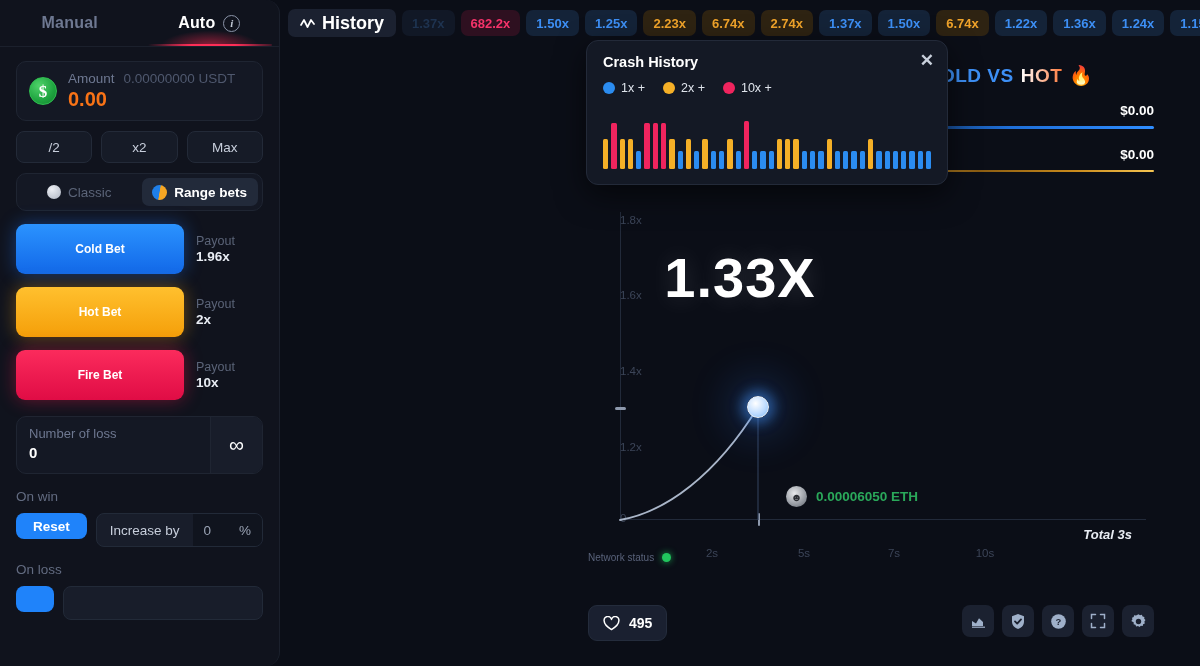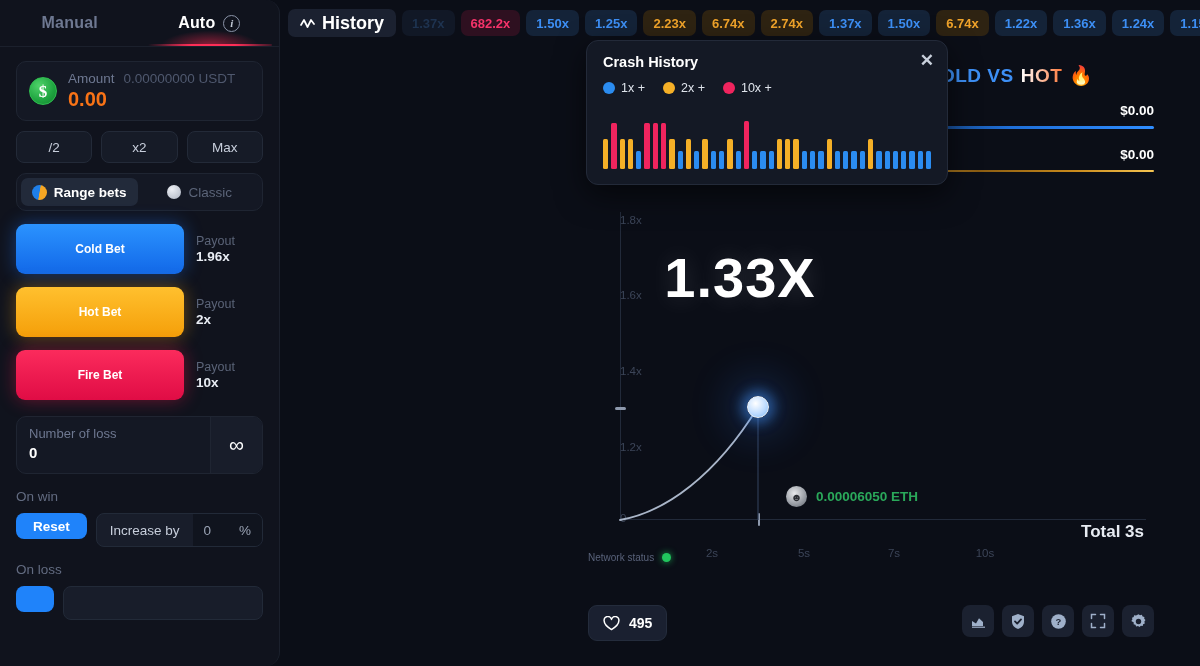--- a/index.html
+++ b/index.html
@@ -196,22 +196,22 @@
 
   .plot { position: absolute; left: 306px; top: 200px; width: 560px; height: 340px; }
   .ylab { position: absolute; right: 100%; transform: translateY(-50%);
     color: #3c4558; font-size: 11.5px; padding-right: 6px; white-space: nowrap; }
   .xlab { position: absolute; top: 100%; transform: translateX(-50%);
     color: #3c4558; font-size: 11.5px; padding-top: 7px; }
   .axis-v { position: absolute; left: 34px; top: 12px; bottom: 20px; width: 1px; background: #222a3a; }
   .axis-h { position: absolute; left: 34px; right: 0; bottom: 20px; height: 1px; background: #222a3a; }
   .ytick { position: absolute; left: 29px; width: 11px; height: 2.5px; background: #8e99ad; border-radius: 2px; }
   .xtick { position: absolute; bottom: 14px; width: 2px; height: 13px; background: #8e99ad; border-radius: 2px; }
-  .total { position: absolute; right: 2px; bottom: -2px; color: #e8ecf3;
-    font-size: 17px; font-weight: bold; }
+  .total { position: absolute; right: 14px; bottom: -2px; color: #e8ecf3;
+    font-size: 13px; font-weight: bold; font-style: italic; }
   .ball {
     position: absolute; width: 22px; height: 22px; border-radius: 50%;
     background: radial-gradient(circle at 38% 32%, #ffffff, #bfdcff 55%, #7fb8f5);
     box-shadow: 0 0 12px 6px rgba(70,150,255,.45), 0 0 40px 18px rgba(45,120,240,.22);
     border: 1.5px solid #e9f3ff;
   }
   .droprow { position: absolute; display: flex; align-items: center; gap: 9px; }
   .avatar {
     width: 21px; height: 21px; border-radius: 50%;
     background: radial-gradient(circle at 40% 35%, #e8e9ec, #8f949c 65%, #5c6068);
@@ -269,27 +269,27 @@
         </div>
       </div>
 
       <div class="qbtns">
         <div class="qbtn">/2</div>
         <div class="qbtn">x2</div>
         <div class="qbtn">Max</div>
       </div>
 
       <div class="seg">
+        <div class="seg-item">
+          <span class="dot-grey"></span>
+          <span>Classic</span>
+        </div>
         <div class="seg-item active">
           <span class="dot-split"></span>
           <span>Range bets</span>
-        </div>
-        <div class="seg-item">
-          <span class="dot-grey"></span>
-          <span>Classic</span>
         </div>
       </div>
 
       <div class="betrow">
         <button class="betbtn cold">Cold Bet</button>
         <div class="payout">
           <span class="payout-l">Payout</span>
           <span class="payout-v">1.96x</span>
         </div>
       </div>

